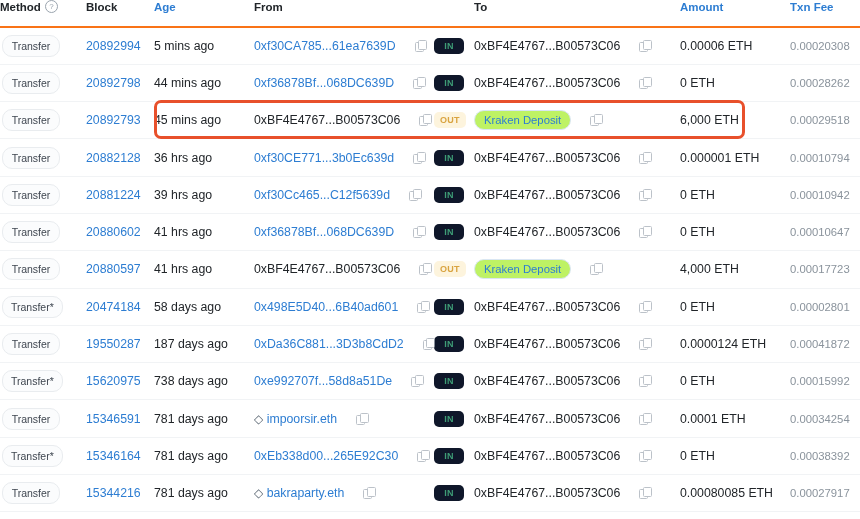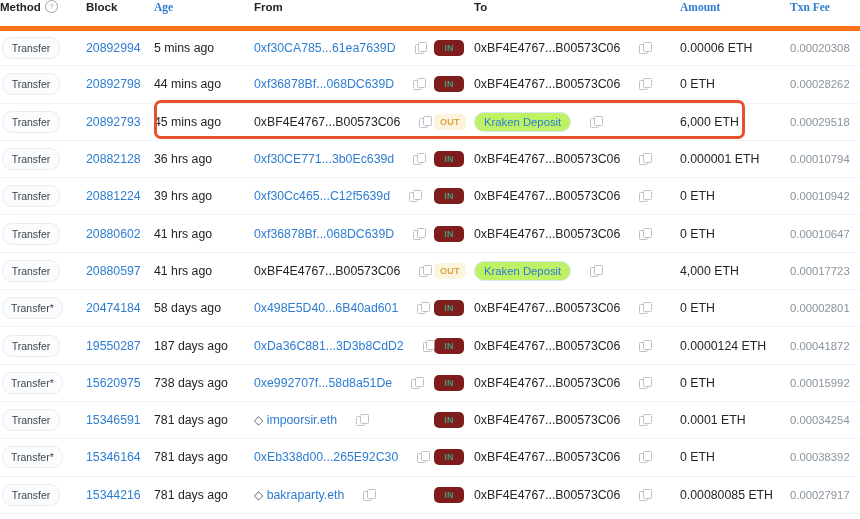--- a/index.html
+++ b/index.html
@@ -33,22 +33,22 @@
   
   thead th {
     text-align: left;
     font-size: 11.5px;
     font-weight: bold;
     padding: 0 0 13px 0;
     color: #212529;
     vertical-align: bottom;
     white-space: nowrap;
   }
-  thead th.sortable { color: #2d7dd2; font-family: Liberation Serif, serif; }
-  thead tr { border-bottom: 5px solid #f97316; }
+  thead th.sortable { color: #2d7dd2; }
+  thead tr { border-bottom: 2px solid #f97316; }
 
   .th-inner { display: flex; align-items: center; gap: 4px; }
 
   .help-icon {
     display: inline-block;
     width: 11px;
     height: 11px;
     border: 1px solid #9aa4ae;
     border-radius: 50%;
     color: #9aa4ae;
@@ -146,21 +146,21 @@
     display: inline-block;
     min-width: 30px;
     text-align: center;
     padding: 3px 6px;
     border-radius: 5px;
     font-size: 9px;
     font-weight: bold;
     letter-spacing: .2px;
     box-sizing: border-box;
   }
-  .dir-in  { background: #7f1d1d; color: #3f9e77; }
+  .dir-in  { background: #0f172a; color: #3f9e77; }
   .dir-out { background: #fdf4dd; color: #d9a441; }
 
   
   .name-pill {
     display: inline-block;
     padding: 3px 9px;
     border: 1px solid #d9e6f3;
     border-radius: 11px;
     background: #bef264;
     font-size: 11.3px;

